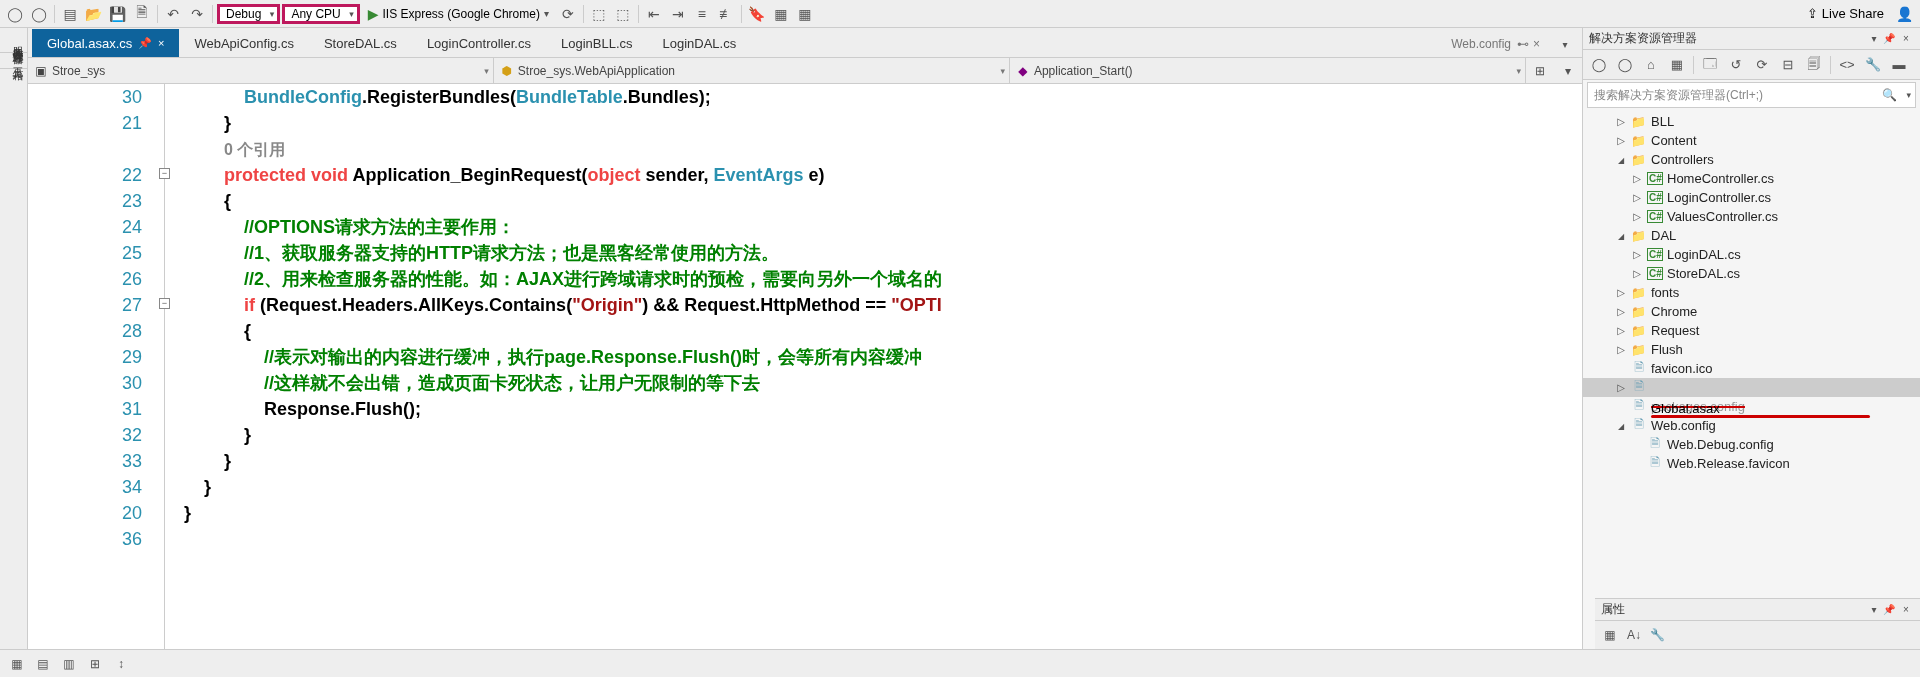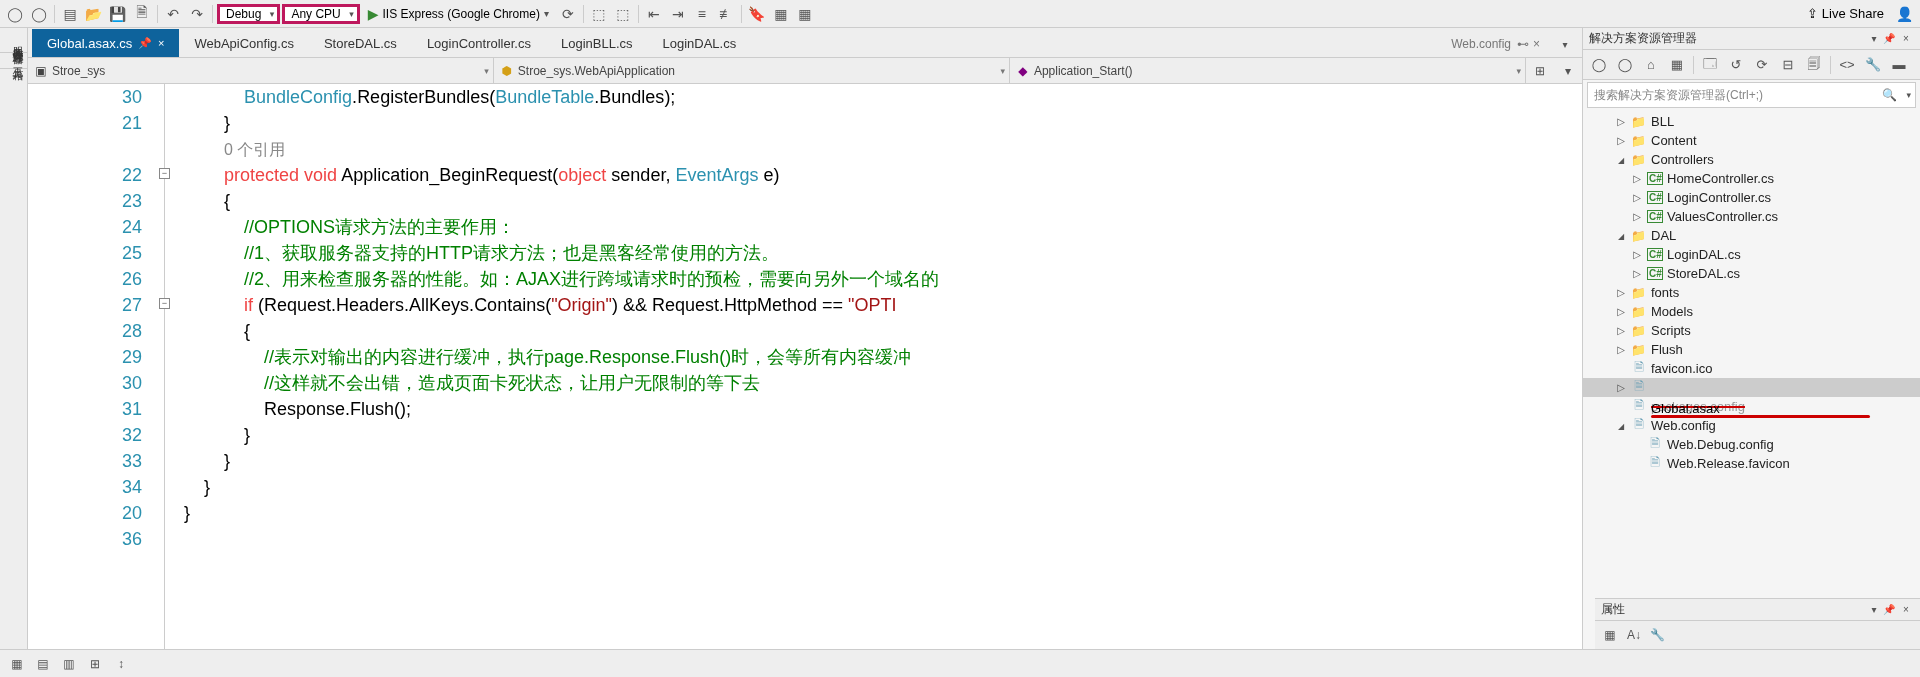--- a/index.html
+++ b/index.html
@@ -40,21 +40,21 @@
 .nav-extra { width: 28px; display: flex; align-items: center; justify-content: center; color: #555; cursor: pointer; }
 
 
 .code-wrap { flex: 1; display: flex; overflow: hidden; background: #fff; font-family: Consolas, "Courier New", monospace; font-size: 18px; }
 .gutter { width: 130px; text-align: right; padding-right: 16px; color: #2b91af; background: #fff; }
 .gutter .ln { height: 26px; line-height: 26px; }
 .outlining { width: 26px; position: relative; }
 .outlining .vline { position: absolute; left: 6px; top: 0; bottom: 0; width: 1px; background: #ccc; }
 .outlining .box { position: absolute; left: 1px; width: 11px; height: 11px; border: 1px solid #888; background: #fff; font-size: 9px; line-height: 9px; text-align: center; color: #555; cursor: pointer; }
 .code { flex: 1; white-space: pre; overflow: hidden; color: #000; }
-.code .row { height: 26px; line-height: 26px; }
+.code .row { height: 26px; line-height: 26px; font-weight: bold; }
 .kw { color: #ef4444; }
 .type { color: #2b91af; }
 .str { color: #a31515; }
 .cmt { color: #008000; }
 .ref { color: #888; font-size: 16px; }
 .ident { color: #000; }
 
 
 .solution { width: 338px; border-left: 1px solid #ccc; background: #f5f5f5; display: flex; flex-direction: column; }
 .panel-title { height: 22px; background: #eee; border-bottom: 1px solid #ccc; display: flex; align-items: center; padding: 0 6px; font-size: 12px; color: #333; }
@@ -297,26 +297,26 @@
           <span>StoreDAL.cs</span>
         </div>
         <div class="node" style="padding-left: 32px;">
           <span class="arrow closed"></span>
           <span class="ficon folder">📁</span>
           <span>fonts</span>
         </div>
         <div class="node" style="padding-left: 32px;">
           <span class="arrow closed"></span>
           <span class="ficon folder">📁</span>
-          <span>Models</span>
-        </div>
-        <div class="node" style="padding-left: 32px;">
-          <span class="arrow closed"></span>
-          <span class="ficon folder">📁</span>
-          <span>Scripts</span>
+          <span>Chrome</span>
+        </div>
+        <div class="node" style="padding-left: 32px;">
+          <span class="arrow closed"></span>
+          <span class="ficon folder">📁</span>
+          <span>Request</span>
         </div>
         <div class="node" style="padding-left: 32px;">
           <span class="arrow closed"></span>
           <span class="ficon folder">📁</span>
           <span>Flush</span>
         </div>
         <div class="node" style="padding-left: 32px;">
           <span class="arrow none"></span>
           <span class="ficon file">🗎</span>
           <span>favicon.ico</span>

